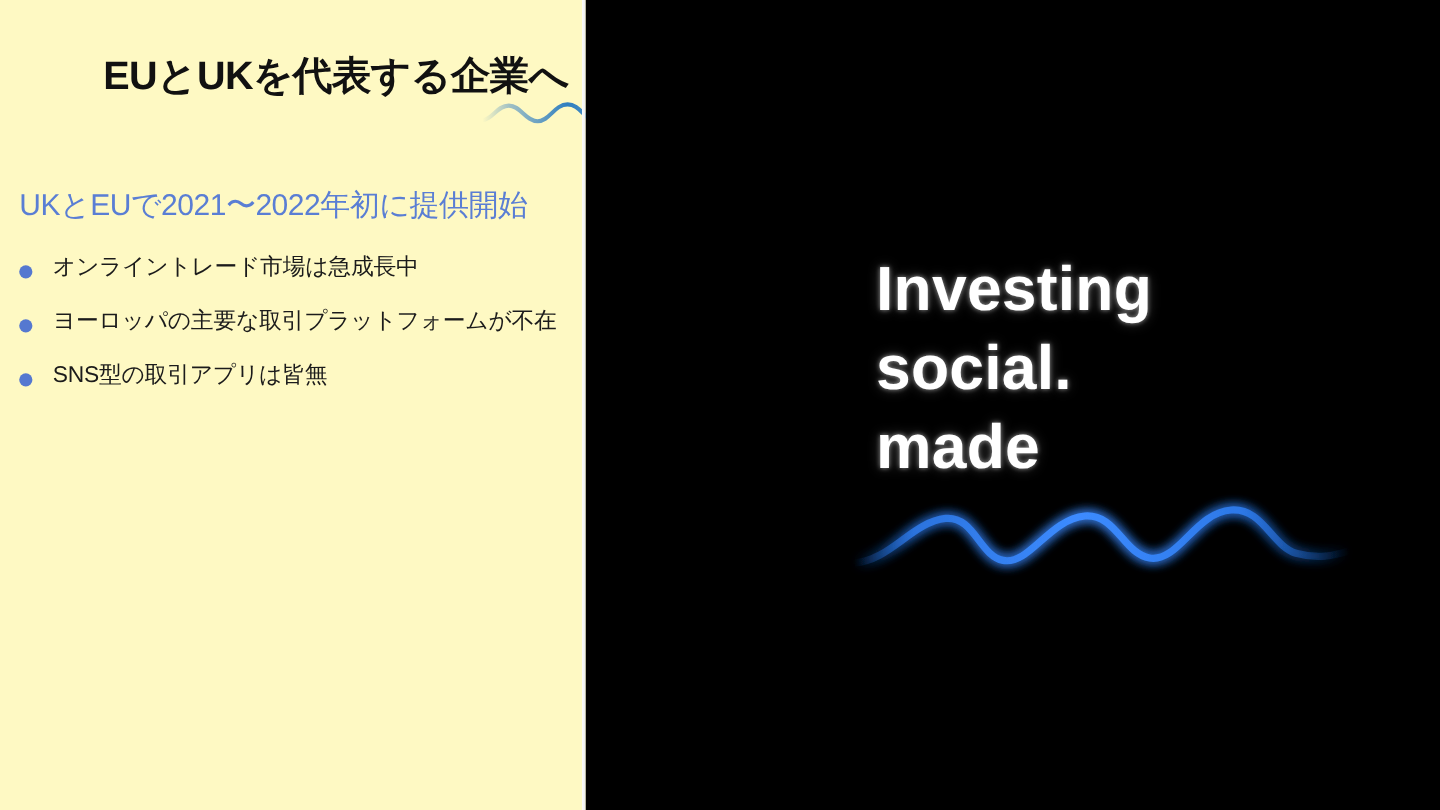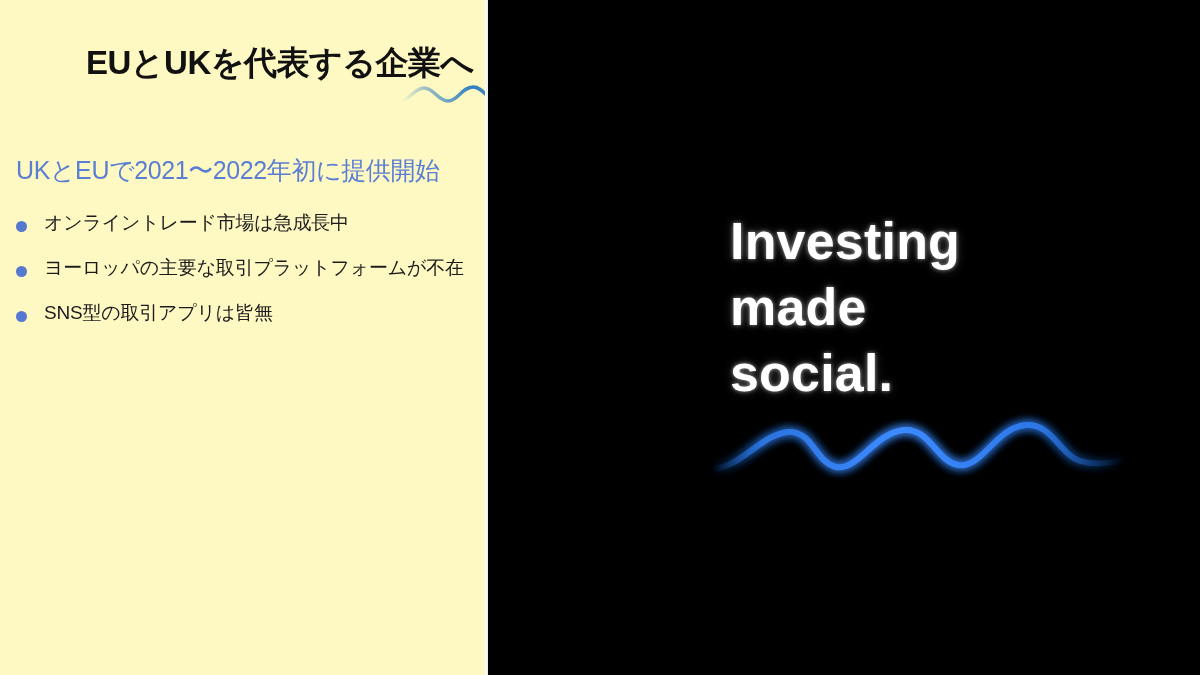--- a/index.html
+++ b/index.html
@@ -185,22 +185,22 @@
         <span class="bullet-text">SNS型の取引アプリは皆無</span>
       </li>
     </ul>
 
     <div class="panel-edge"></div>
   </div>
 
   <div class="right-panel">
     <div class="tagline">
       <span class="tagline-line">Investing</span>
+      <span class="tagline-line">social.</span>
       <span class="tagline-line">made</span>
-      <span class="tagline-line">social.</span>
     </div>
 
     <svg class="tagline-wave" viewBox="0 0 420 90">
       <defs>
         <linearGradient id="bwg" x1="0" y1="0" x2="1" y2="0">
           <stop offset="0%" stop-color="#1f6fe0" stop-opacity="0"></stop>
           <stop offset="12%" stop-color="#2f7df0" stop-opacity="0.8"></stop>
           <stop offset="45%" stop-color="#3d8bff" stop-opacity="1"></stop>
           <stop offset="78%" stop-color="#2f7df0" stop-opacity="0.9"></stop>
           <stop offset="100%" stop-color="#1f6fe0" stop-opacity="0"></stop>

